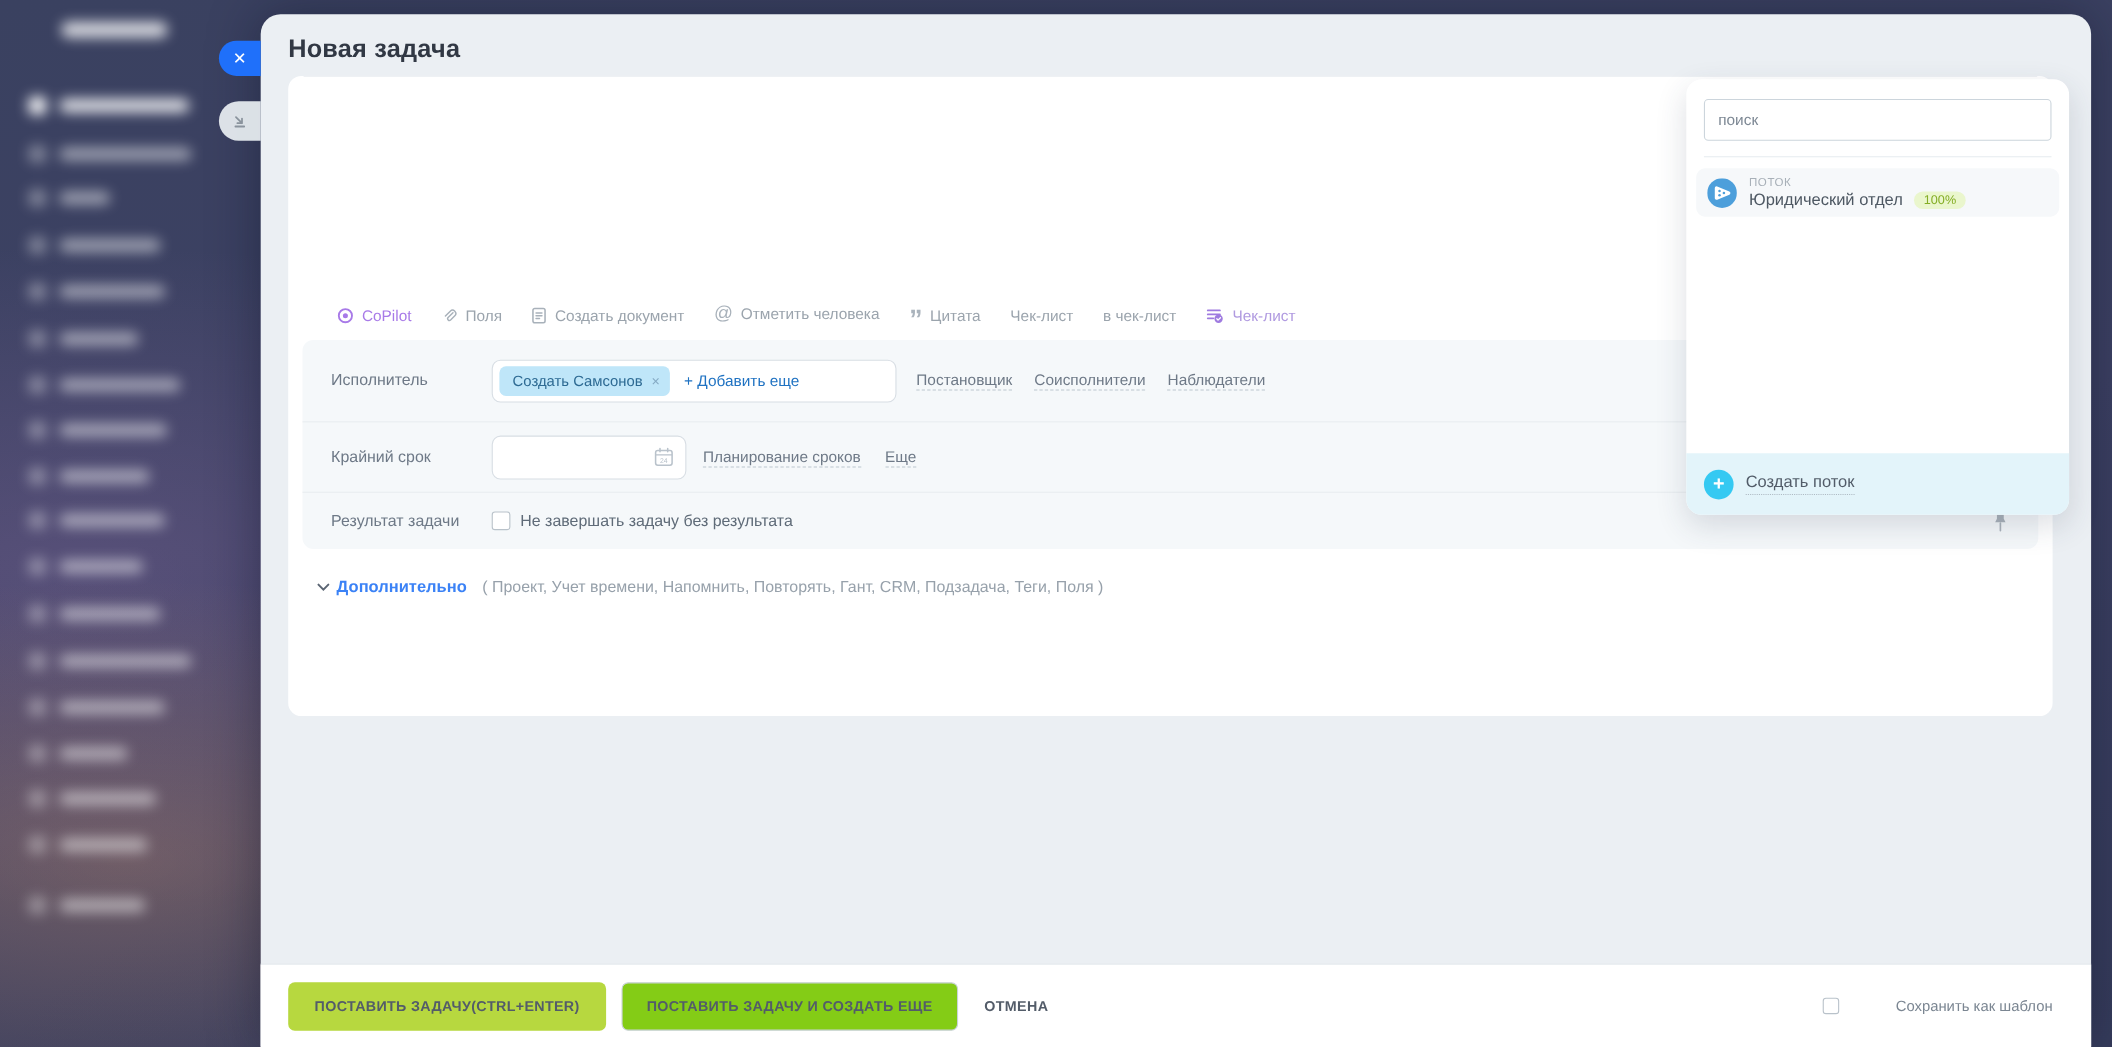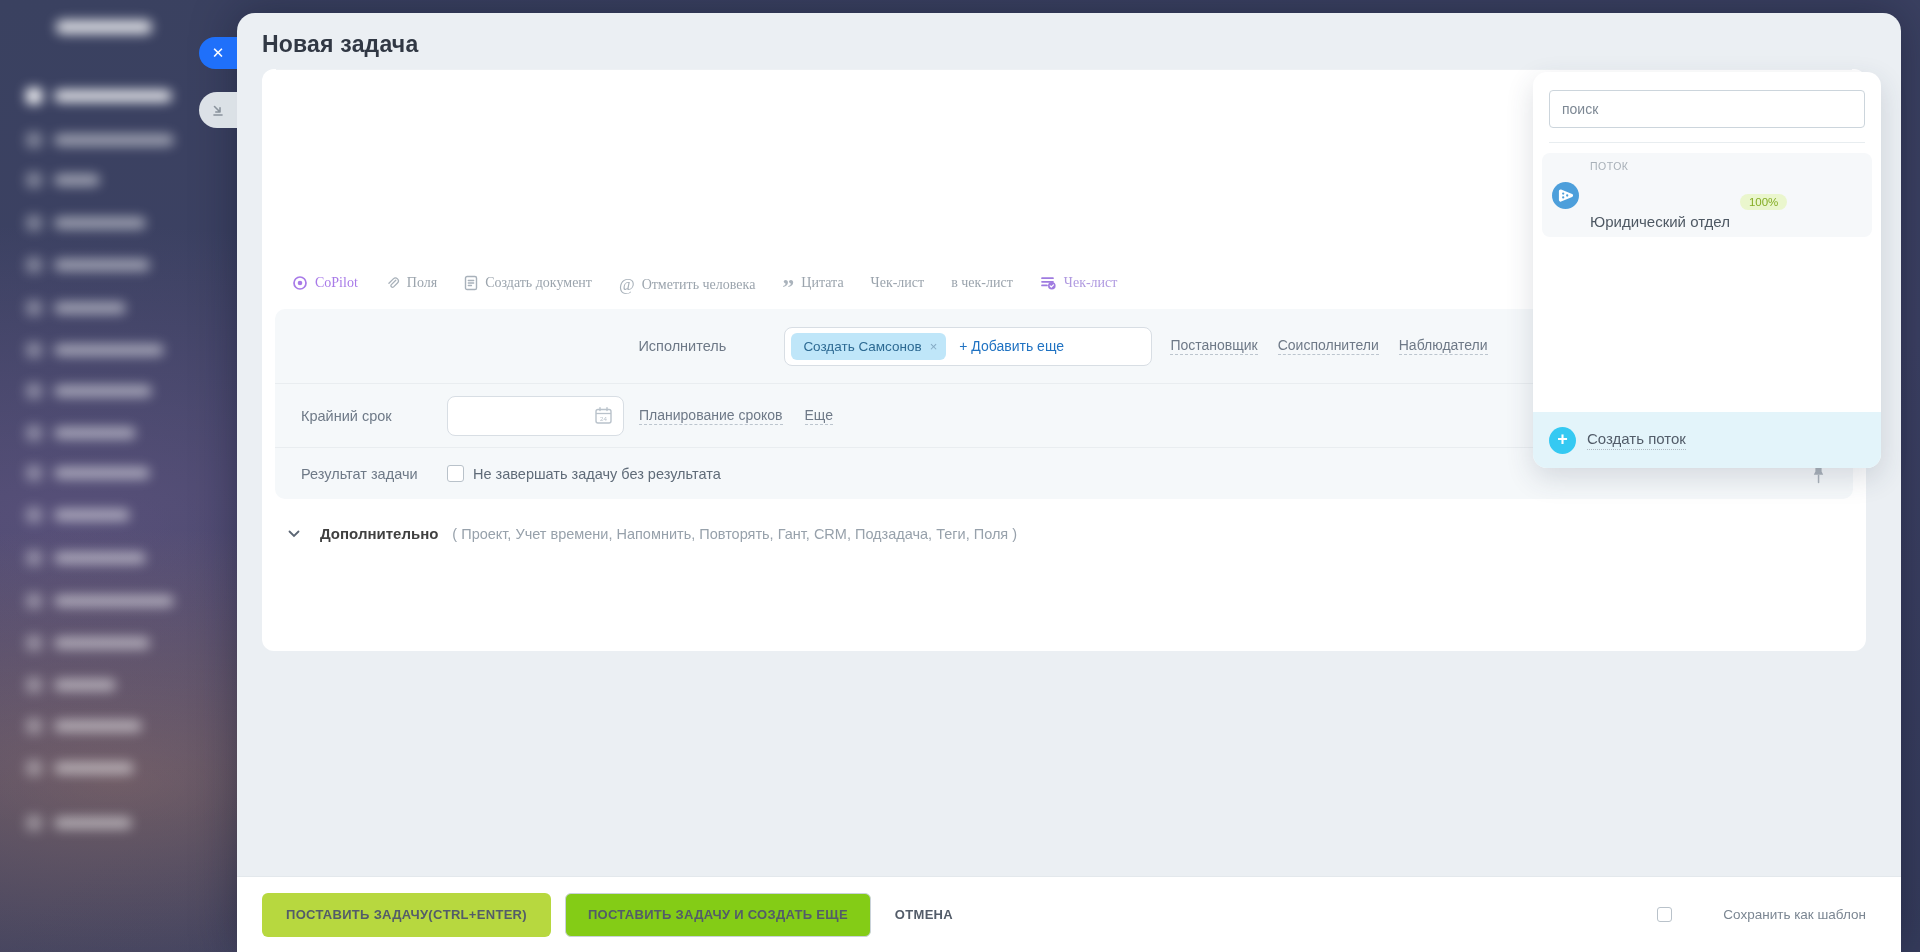--- a/index.html
+++ b/index.html
@@ -44,31 +44,31 @@
 
   
   .card{ margin:0 35px 0 25px; height:582px; background:#fff; border-radius:12px;
     display:flex; flex-direction:column; }
   .title-input{ border:none; outline:none; background:transparent; padding:26px 26px 16px;
     font-size:17.5px; color:#333b46; font-family:inherit; }
   .title-input::placeholder{ color:#9aa5b1; }
   .card-divider{ border:none; border-top:1px solid #eef1f4; margin:0 14px; }
   .desc-area{ height:205px; }
 
-  .toolbar{ display:flex; align-items:flex-start; gap:27px; padding:0 0 14px 30px;font-family:Liberation Serif, serif; }
+  .toolbar{ display:flex; align-items:flex-end; gap:27px; padding:0 0 14px 44px; }
   .tb-item{ display:flex; align-items:center; gap:7px; font-size:14px; color:#9ba4ad; cursor:pointer; }
   .tb-item.accent{ color:#a87ae8; }
   .tb-item.accent2{ color:#b09ae0; }
   .tb-quote{ font-size:24px; line-height:0; position:relative; top:4px; font-weight:700; color:#aab3bc; }
 
   .rows-block{ margin:0 13px; background:#f5f8fa; border-radius:10px; }
   .frow{ display:flex; align-items:center; padding:0 28px 0 26px; }
   .frow + .frow{ border-top:1px solid #e9edf0; }
   .frow-label{ width:146px; flex:0 0 auto; font-size:14.5px; color:#6e7987; }
-  .row-assignee{ height:74px;justify-content:center; }
+  .row-assignee{ height:74px; }
   .row-deadline{ height:64px; }
   .row-result{ height:52px; }
 
   .assignee-box{ display:flex; align-items:center; background:#fff; border:1px solid #d8dee4;
     border-radius:8px; padding:5px 16px 5px 6px; gap:13px; min-width:368px; }
   .chip{ display:flex; align-items:center; gap:8px; background:#bfe6f9; color:#2d6a93;
     border-radius:6px; padding:6px 9px 6px 12px; font-size:13.5px; }
   .chip-x{ color:#85aac4; font-size:13px; cursor:pointer; }
   .add-more{ color:#1f72c2; font-size:14px; font-weight:500; cursor:pointer; background:none; border:none; font-family:inherit; }
   .dashed-link{ font-size:14px; color:#6e7987; text-decoration:none; border-bottom:1px dashed #bcc5ce;
@@ -78,21 +78,21 @@
   .date-input{ width:177px; height:40px; background:#fff; border:1px solid #d8dee4; border-radius:8px;
     display:flex; align-items:center; justify-content:flex-end; padding:0 10px; }
   .deadline-links{ display:flex; gap:22px; margin-left:15px; align-items:center; }
 
   .cbx{ appearance:none; -webkit-appearance:none; width:17px; height:17px; border:1px solid #b9c2ca;
     border-radius:3px; background:#fff; cursor:pointer; margin-right:9px; flex:0 0 auto; }
   .cbx-label{ font-size:14.5px; color:#5f6b78; }
   .pin-btn{ margin-left:auto; background:none; border:none; cursor:pointer; display:flex; }
 
   .additional-row{ display:flex; align-items:center; padding:26px 26px 0; }
-  .additional-label{ font-size:15px; font-weight:700; color:#404040; margin-left:20px; cursor:pointer; }
+  .additional-label{ font-size:15px; font-weight:700; color:#3b82f6; margin-left:6px; cursor:pointer; }
   .additional-options{ font-size:14.5px; color:#97a1ab; margin-left:14px; }
 
   
   .modal-footer{ position:absolute; left:0; right:0; bottom:0; height:75px; background:#fff;
     display:flex; align-items:center; padding:0 35px 0 25px; gap:14px; box-shadow:0 -1px 0 #e3e8ec; }
   .btn{ height:44px; border-radius:6px; font-size:13px; font-weight:700; letter-spacing:.3px;
     color:#535c69; cursor:pointer; font-family:inherit; }
   .btn-primary{ background:#b7d83f; border:none; padding:0 24px; }
   .btn-secondary{ background:#84cc16; border:1px solid #c9d2d9; padding:0 22px; }
   .btn-link{ background:none; border:none; padding:0 10px; }
@@ -107,21 +107,21 @@
   .dd-search-wrap{ padding:18px 16px 14px; }
   .dd-search{ width:100%; height:38px; border:1px solid #ccd5dc; border-radius:4px; padding:0 12px;
     font-size:14px; color:#525c69; font-family:inherit; outline:none; }
   .dd-search::placeholder{ color:#7d8894; }
   .dd-divider{ border:none; border-top:1px solid #e8edf0; margin:0 16px; }
   .dd-item{ margin:10px 9px 0; background:#f6f8fa; border-radius:8px; padding:7px 10px;
     display:flex; align-items:center; gap:11px; cursor:pointer; }
   .dd-item-texts{ display:flex; flex-direction:column; gap:1px; }
   .dd-type{ font-size:10.5px; letter-spacing:.5px; color:#a8b0b8; text-transform:uppercase; }
   .dd-name-row{ display:flex; align-items:center; }
-  .dd-name{ font-size:15px; color:#4e5863;margin-top:40px; }
+  .dd-name{ font-size:15px; color:#4e5863; }
   .dd-badge{ margin-left:10px; background:#eaf6cd; color:#84ad25; font-size:11.5px; padding:2px 9px;
     border-radius:9px; }
   .dd-spacer{ flex:1; }
   .dd-create{ height:56px; background:#e3f4fa; border-radius:0 0 14px 14px; display:flex;
     align-items:center; padding:0 16px; gap:11px; cursor:pointer; }
   .plus-circle{ width:27px; height:27px; border-radius:50%; background:#35c9f2; color:#fff;
     display:flex; align-items:center; justify-content:center; font-size:18px; font-weight:700; flex:0 0 auto;
     padding-bottom:2px; }
   .dd-create-label{ font-size:15px; color:#525c69; border-bottom:1px dotted #aebac3; padding-bottom:2px; }
 

